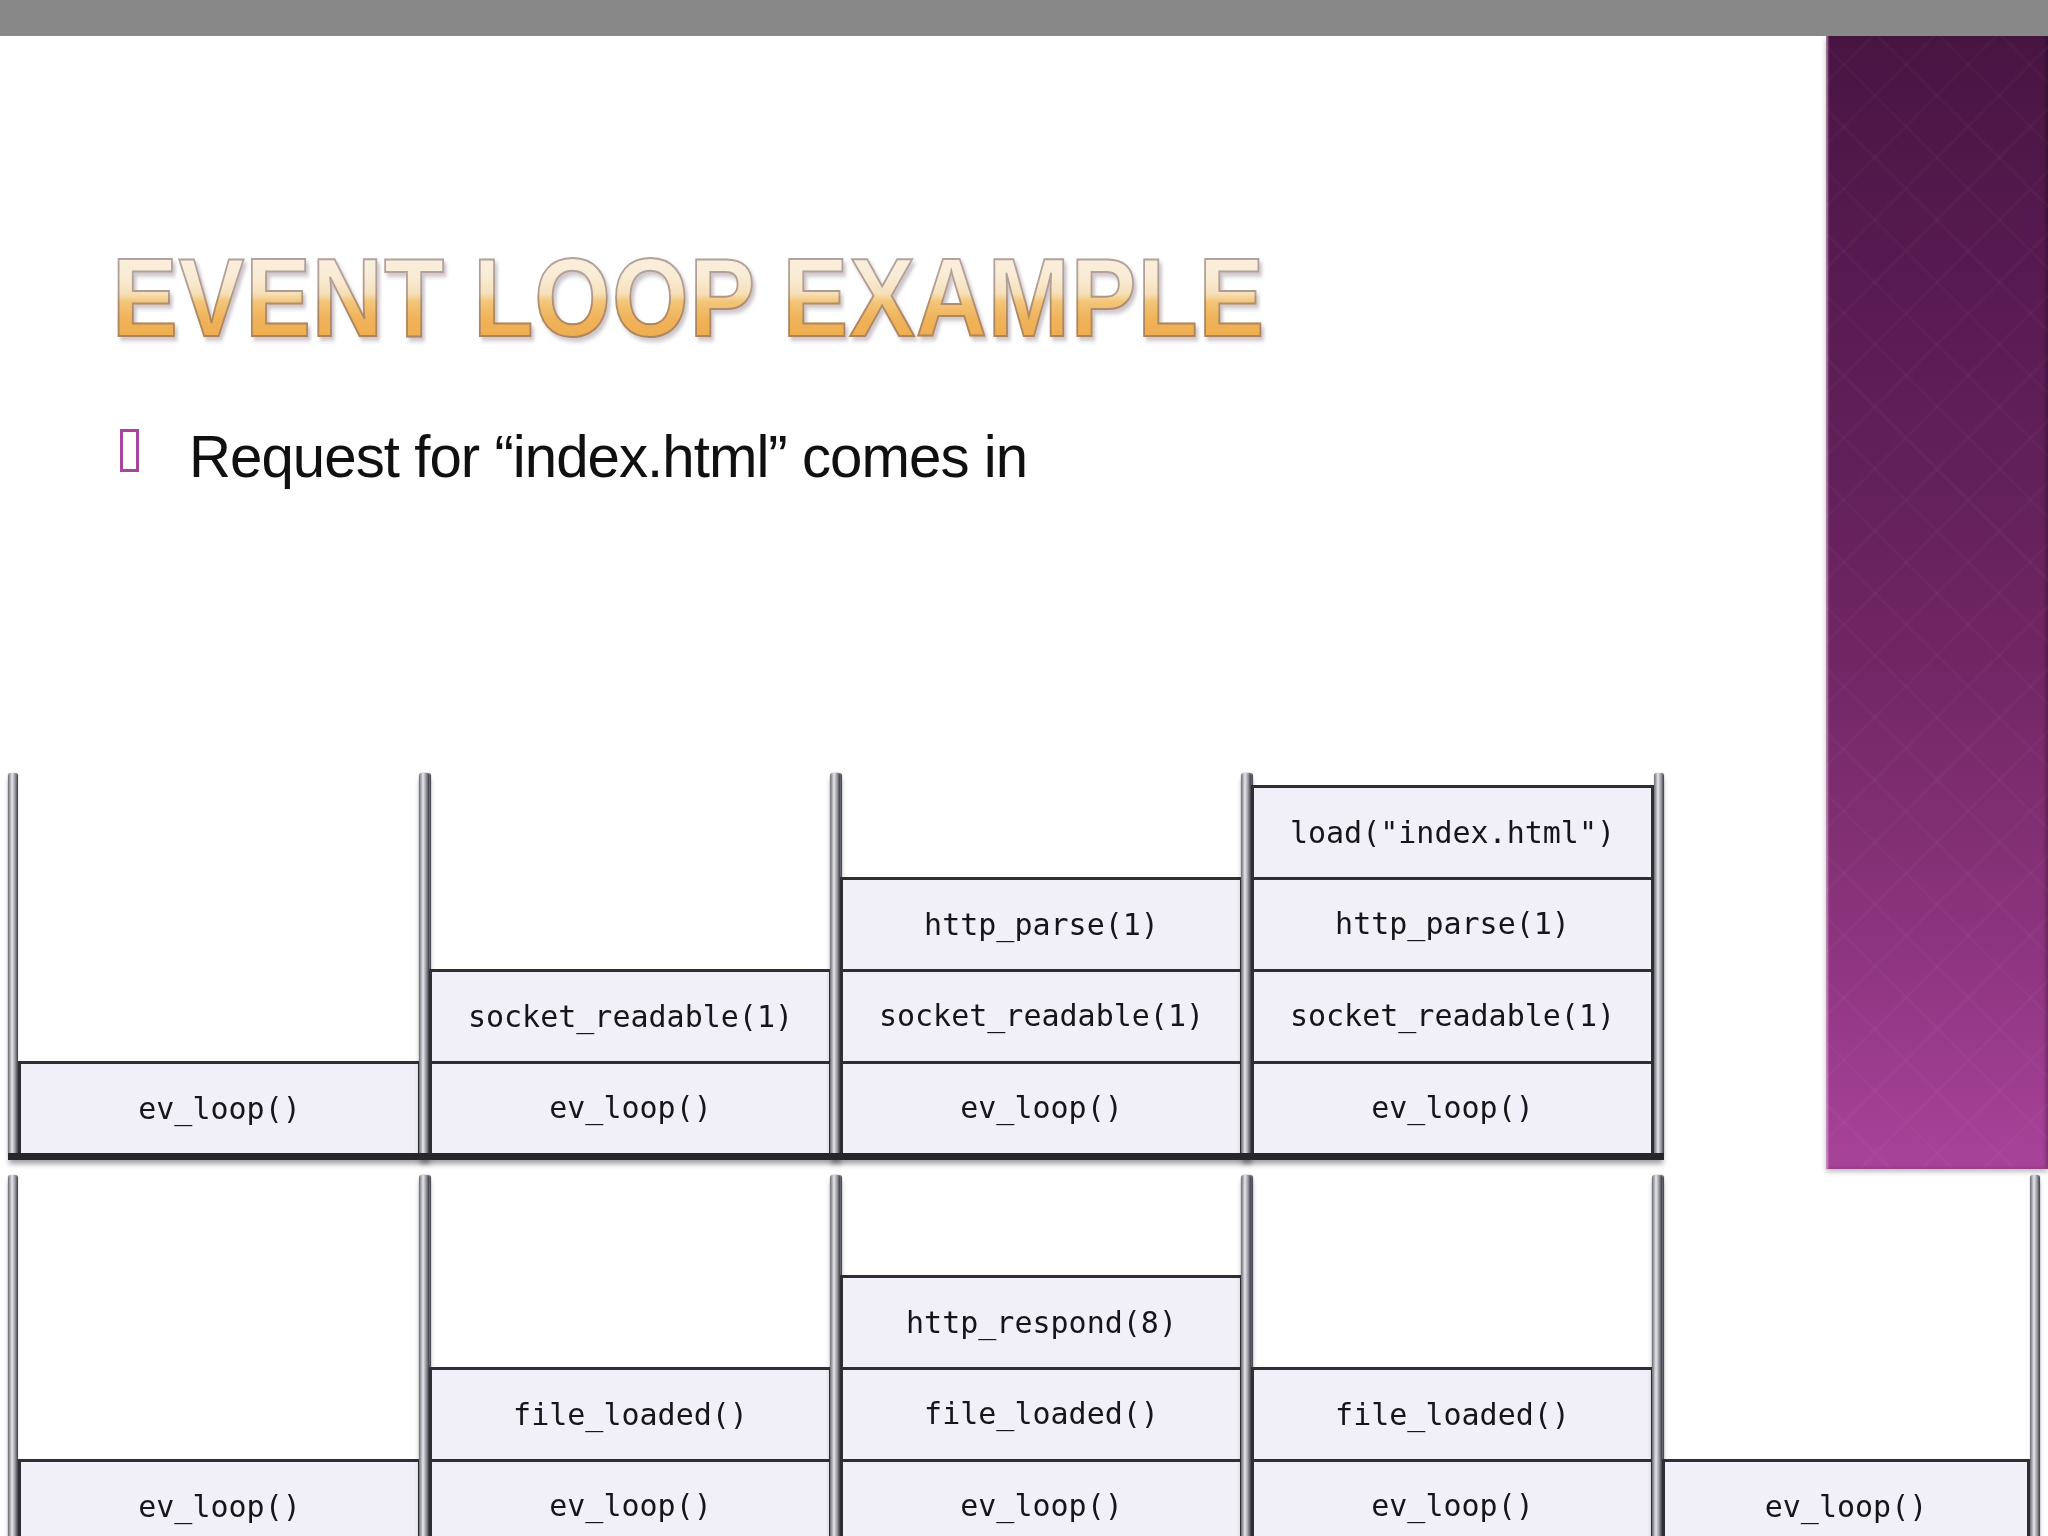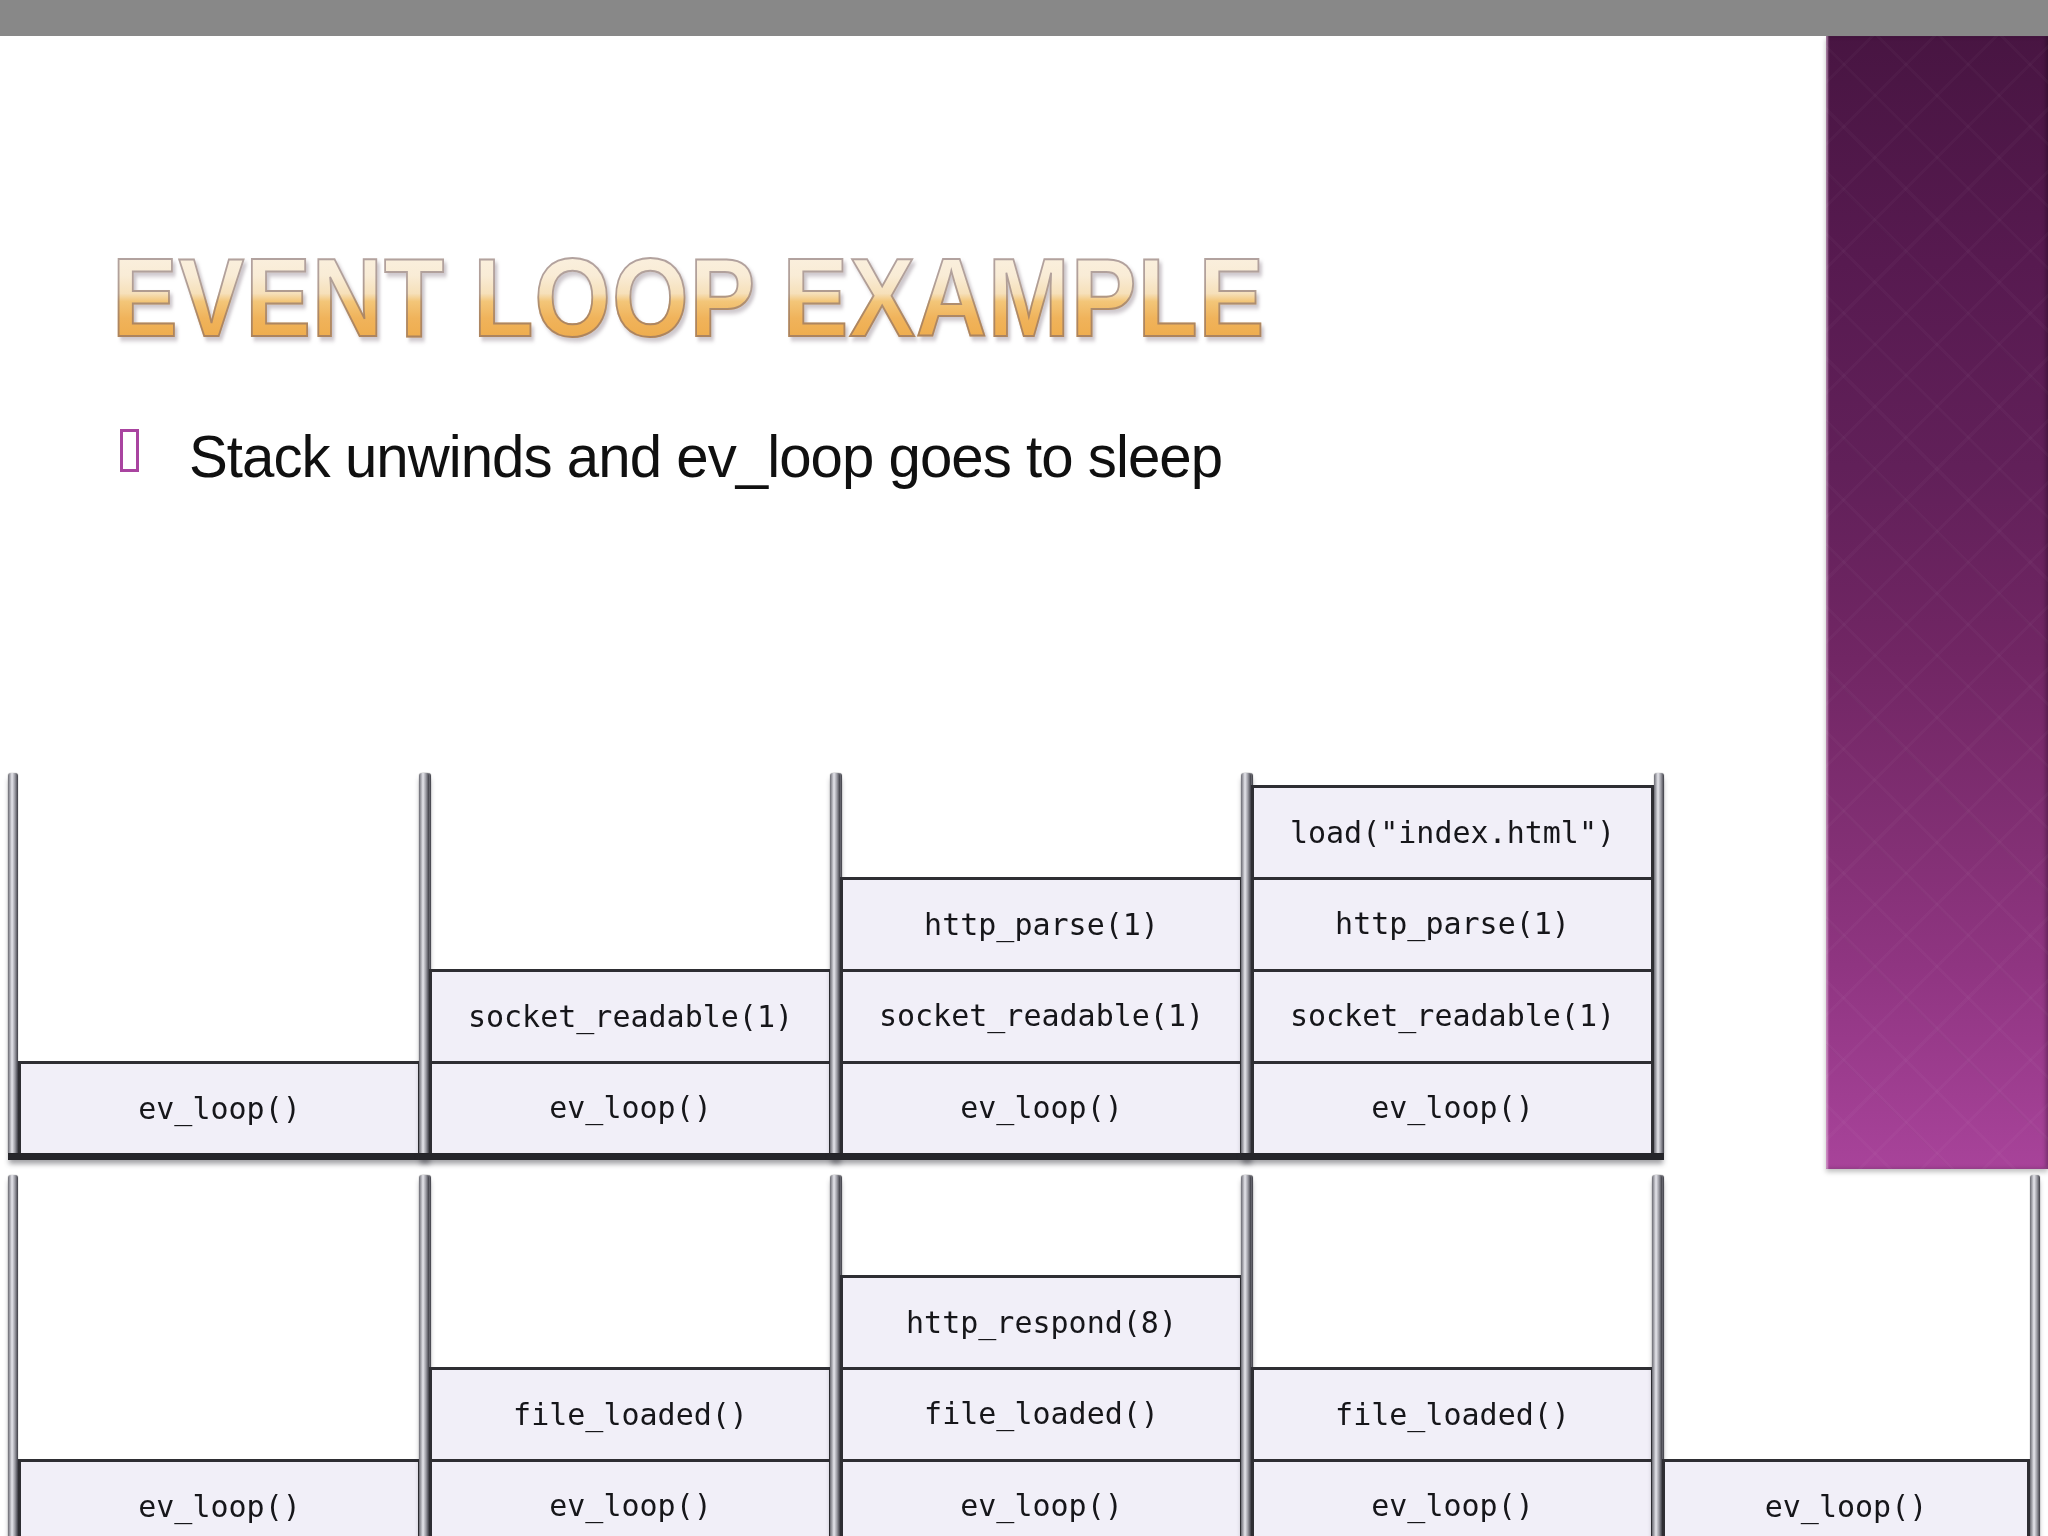--- a/index.html
+++ b/index.html
@@ -96,21 +96,21 @@
 
 <div class="slide">
 
   <div class="accent-bar"></div>
 
   <h1 class="title">EVENT LOOP EXAMPLE</h1>
 
   <ul class="bullets">
     <li class="bullet-item">
       <span class="bullet-marker"></span>
-      <span class="bullet-text">Stack unwinds and ev_loop goes to sleep</span>
+      <span class="bullet-text">Request for “index.html” comes in</span>
     </li>
   </ul>
 
   <div class="stack" style="left:8px;    top:737px; width:423px; height:387px">
     <div class="wall wall-l"></div>
     <div class="wall wall-r"></div>
     <div class="frames">
       <div class="frame">ev_loop()</div>
     </div>
   </div>

